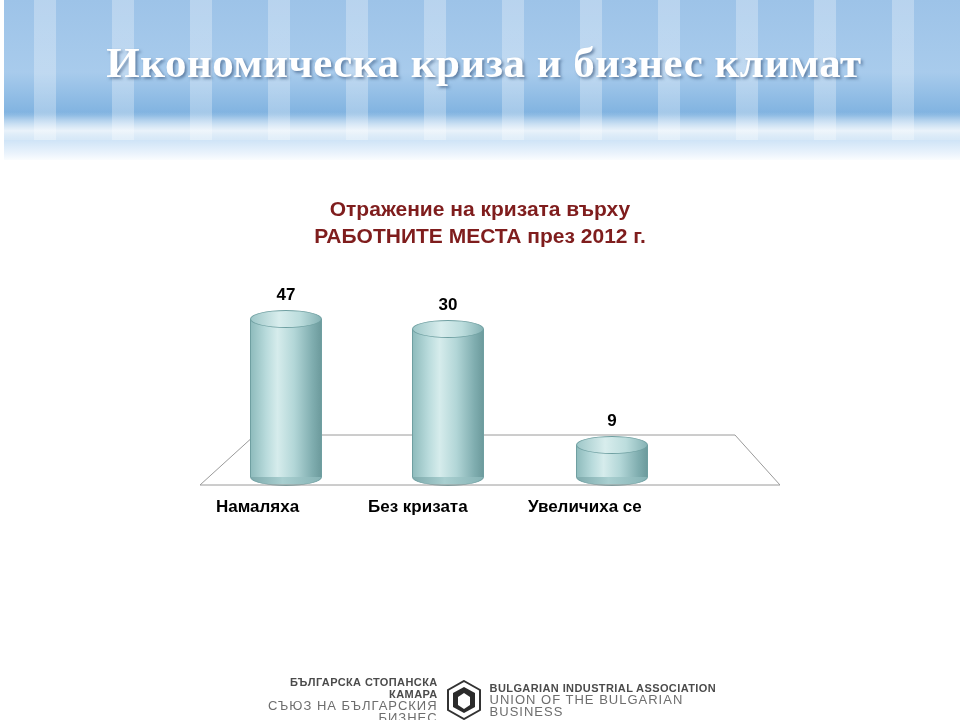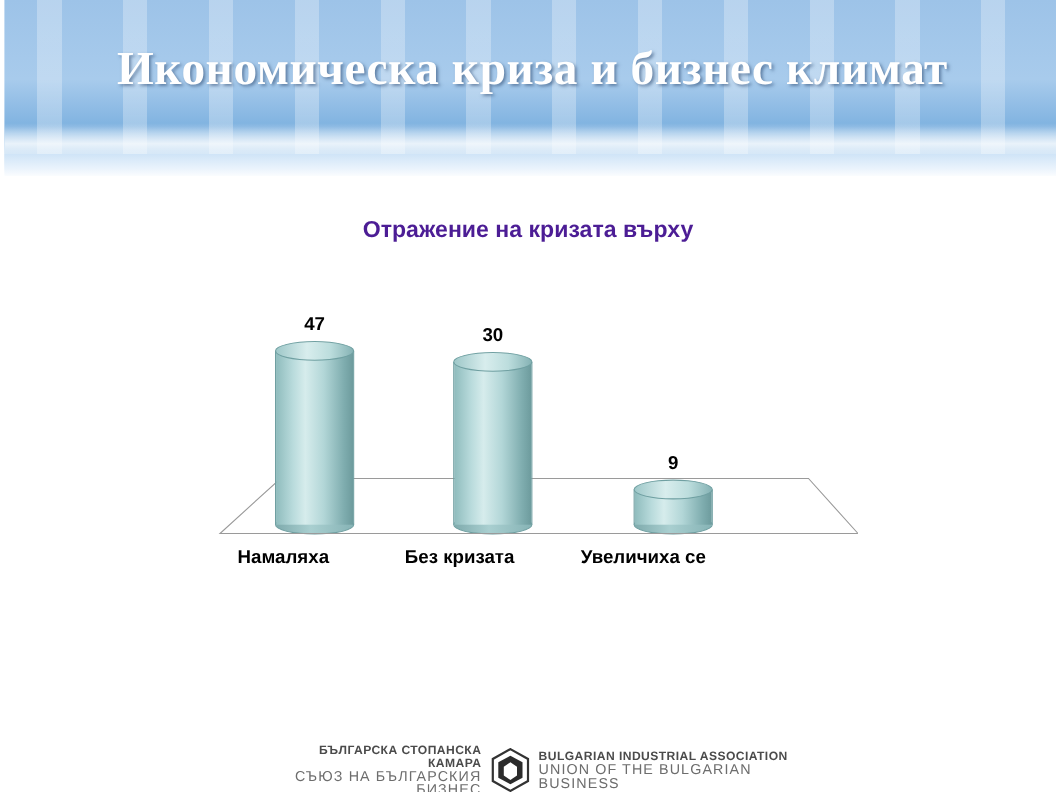--- a/index.html
+++ b/index.html
@@ -70,21 +70,21 @@
     width: 960px;
     height: 360px;
   }
   .chart-title {
     position: absolute;
     left: 0; top: 0;
     width: 960px;
     text-align: center;
     font-size: 21px;
     font-weight: bold;
-    color: #4c1d95;
+    color: #7f1d1d;
     line-height: 27px;
   }
   .chart-title .line2 { display: block; }
 
   .plot {
     position: absolute;
     left: 180px;
     top: 80px;
     width: 600px;
     height: 250px;
@@ -199,20 +199,21 @@
   <div class="stripes"></div>
   <div class="sheen"></div>
   <div class="lowerband"></div>
   <div class="banner-title">Икономическа криза и бизнес климат</div>
 </div>
 
 <div class="chart-wrap">
 
   <div class="chart-title">
     <span>Отражение на кризата върху</span>
+    <span class="line2">РАБОТНИТЕ МЕСТА през 2012 г.</span>
   </div>
 
   <div class="plot">
 
     <svg class="floor" viewBox="0 0 600 250">
       <polygon points="75,160 555,160 600,210 20,210" fill="none" stroke="#9a9a9a" stroke-width="1"></polygon>
     </svg>
 
     <div class="bar" style="left:70px; width:72px; height:158px;">
       <div class="bottom-ellipse"></div>

